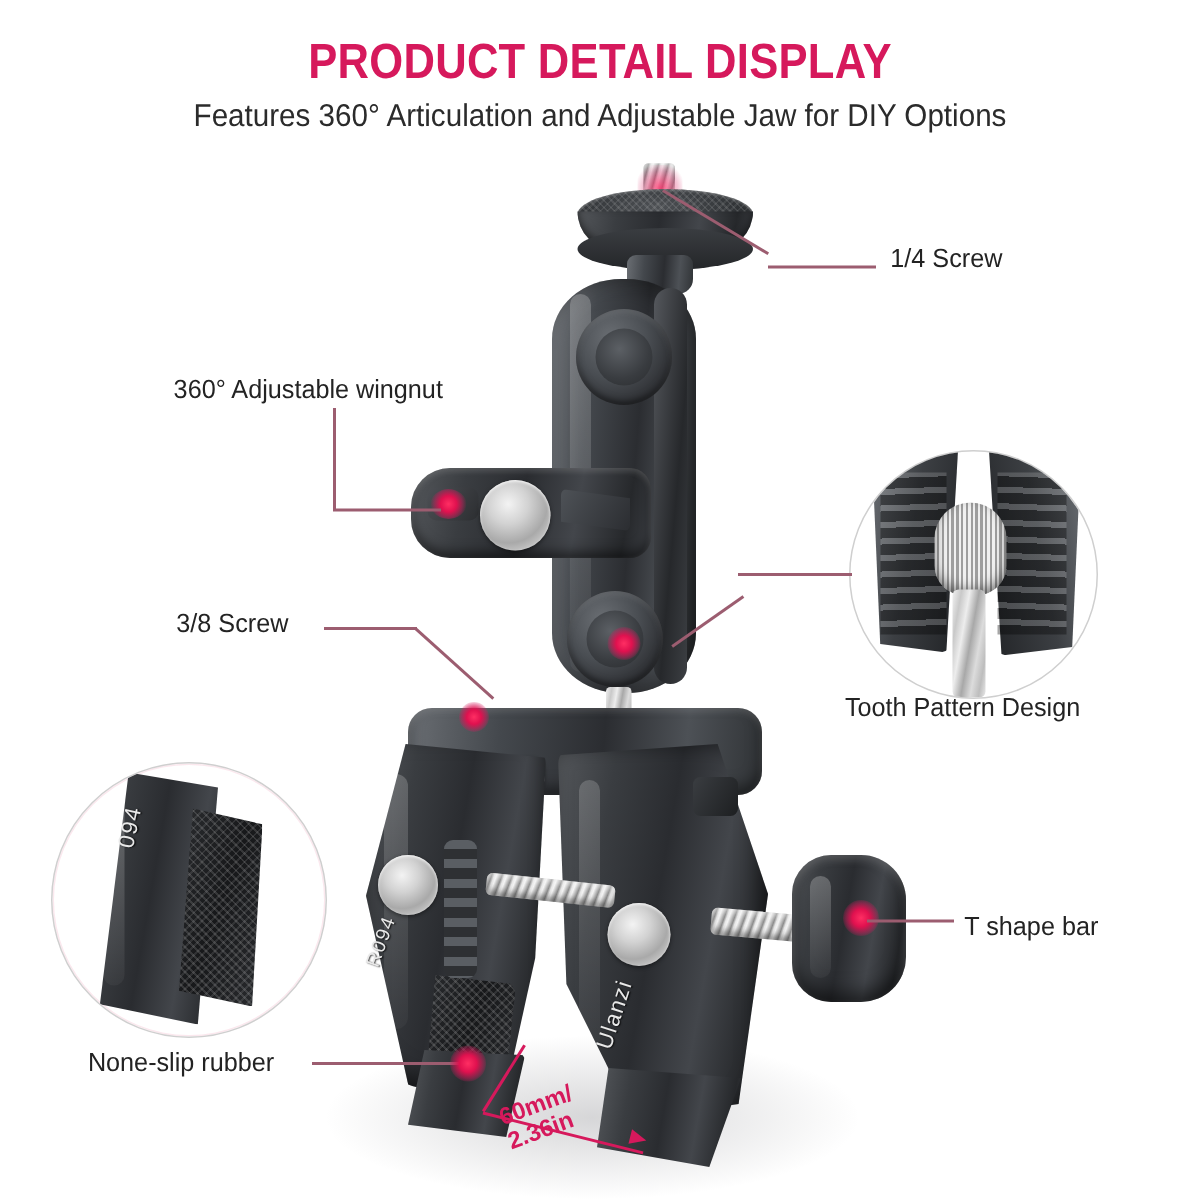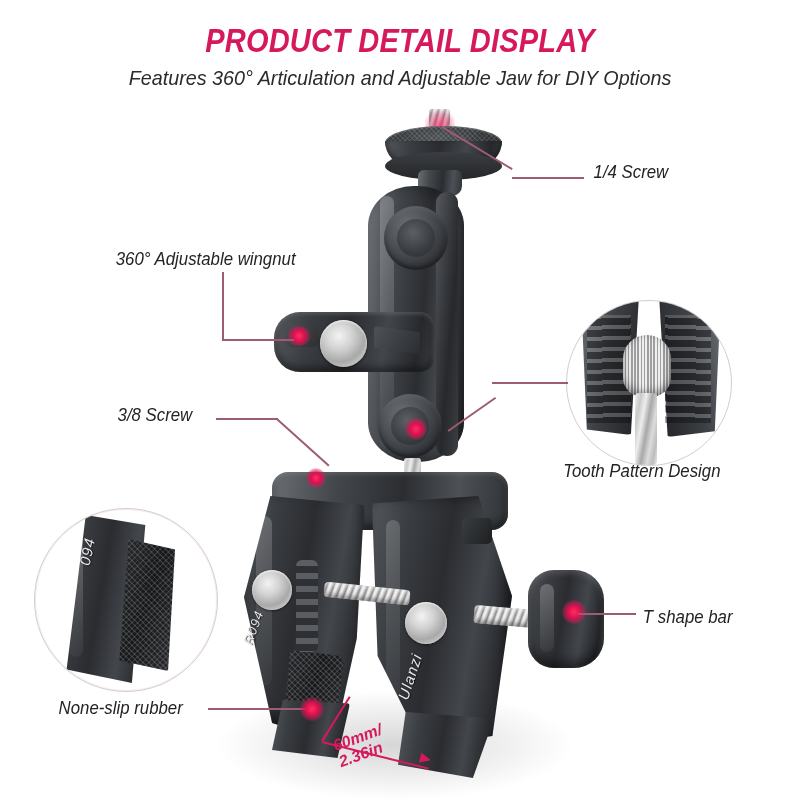--- a/index.html
+++ b/index.html
@@ -1,21 +1,21 @@
 <!DOCTYPE html>
 <html><head>
 <meta charset="utf-8">
 <style>
   html,body{margin:0;padding:0;}
   body{
     width:800px;height:800px;background:#ffffff;overflow:hidden;
     font-family:"Liberation Sans","DejaVu Sans",sans-serif;
     position:relative;
   }
-  #stage{position:absolute;inset:0;width:800px;height:800px;font-style:italic;}
+  #stage{position:absolute;inset:0;width:800px;height:800px;}
 
   
   .title{
     position:absolute;left:0;top:22px;width:800px;text-align:center;
     font-size:33px;font-weight:bold;letter-spacing:.2px;
     color:#D6195C;transform:scaleX(.88);transform-origin:center top;
     white-space:nowrap;
   }
   .subtitle{
     position:absolute;left:0;top:66px;width:800px;text-align:center;

